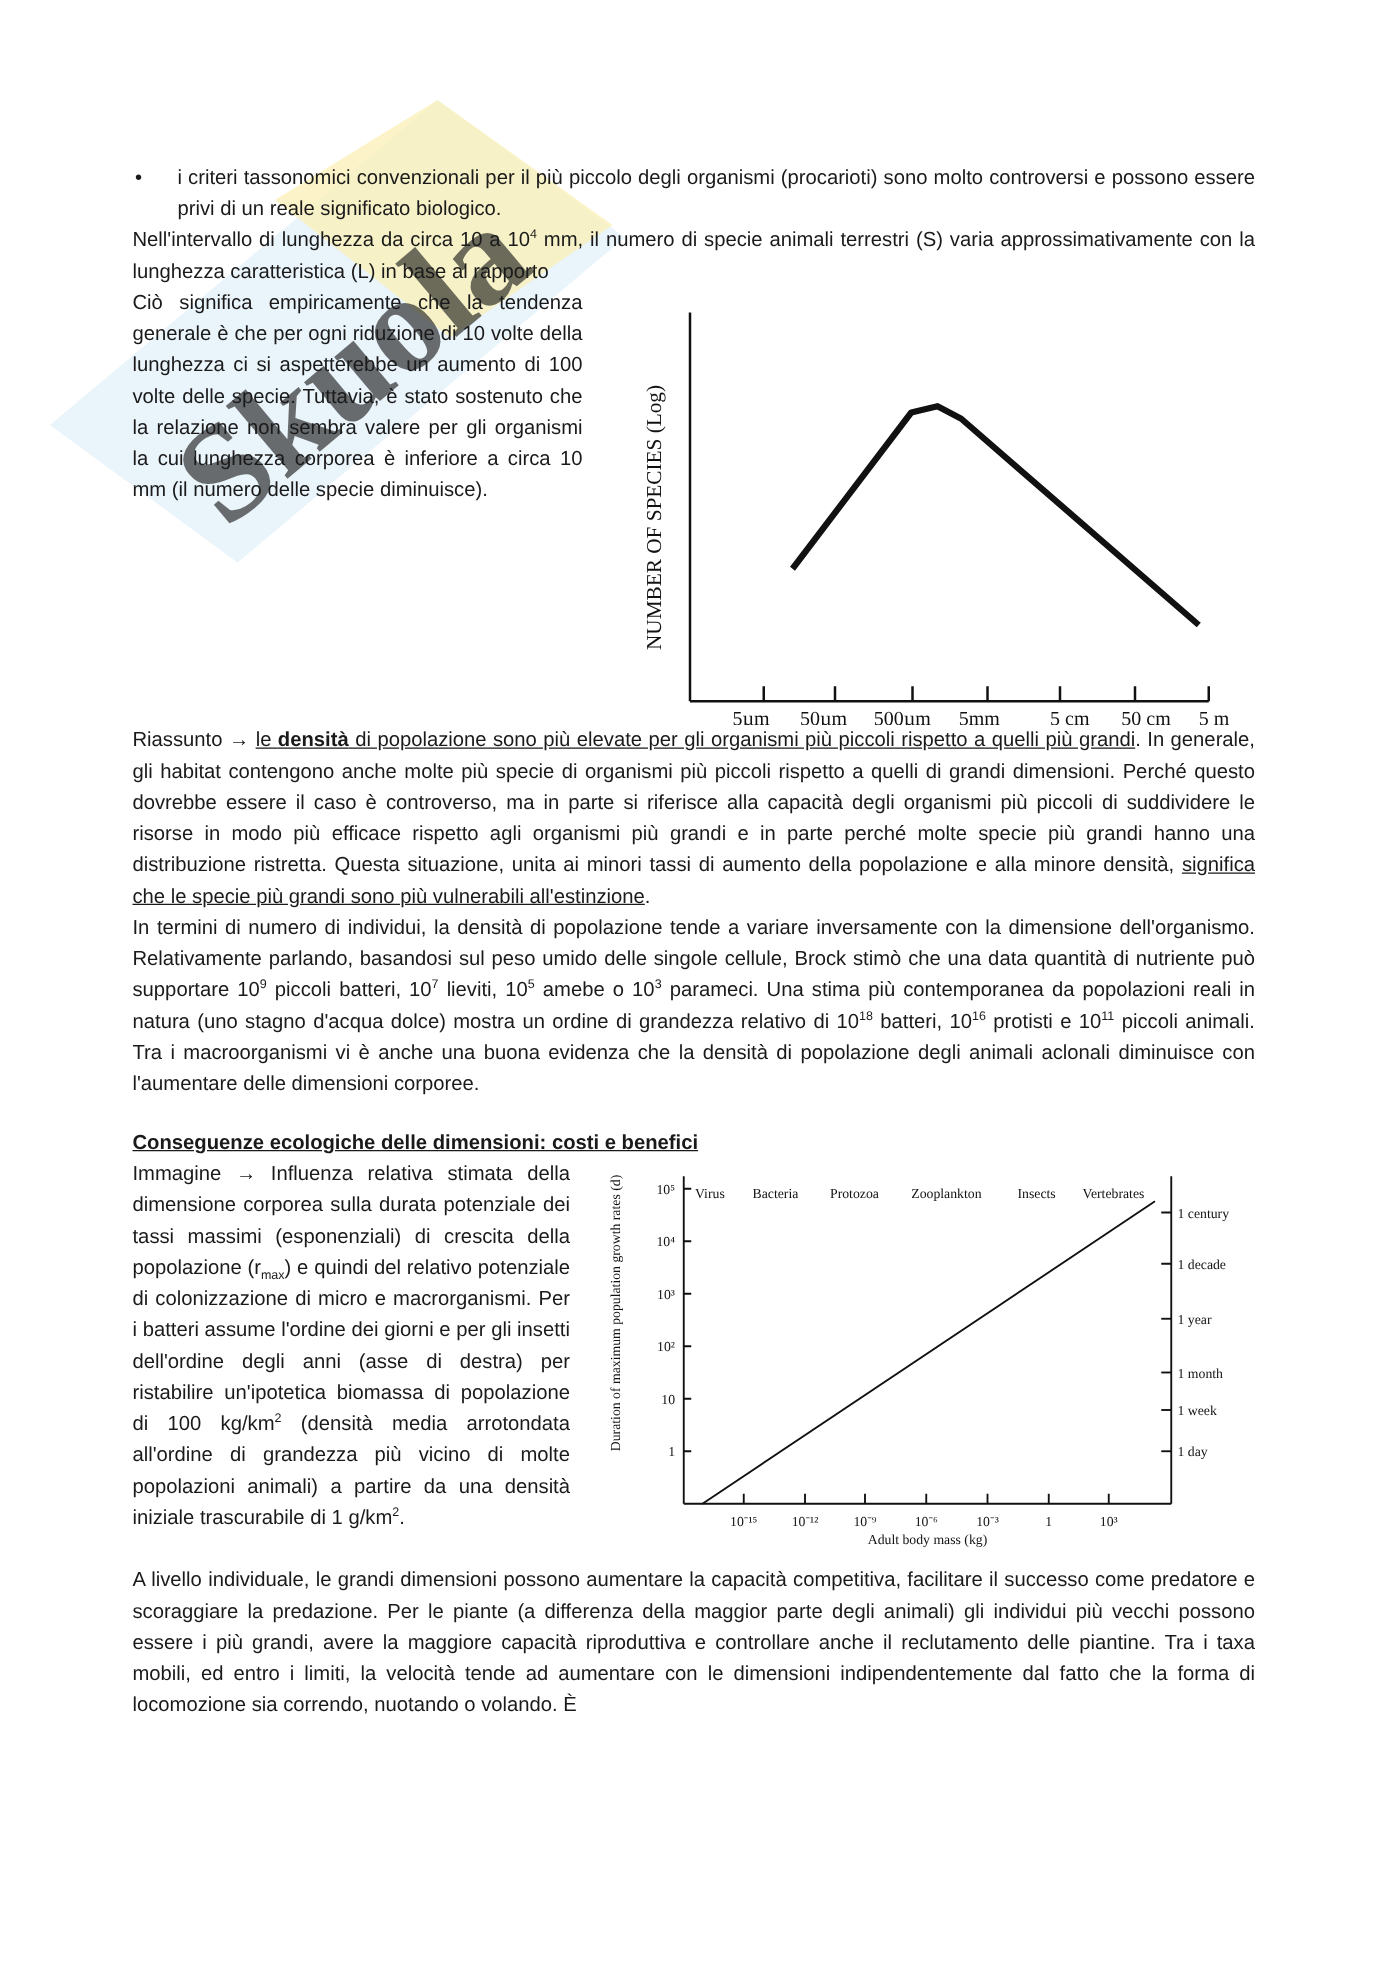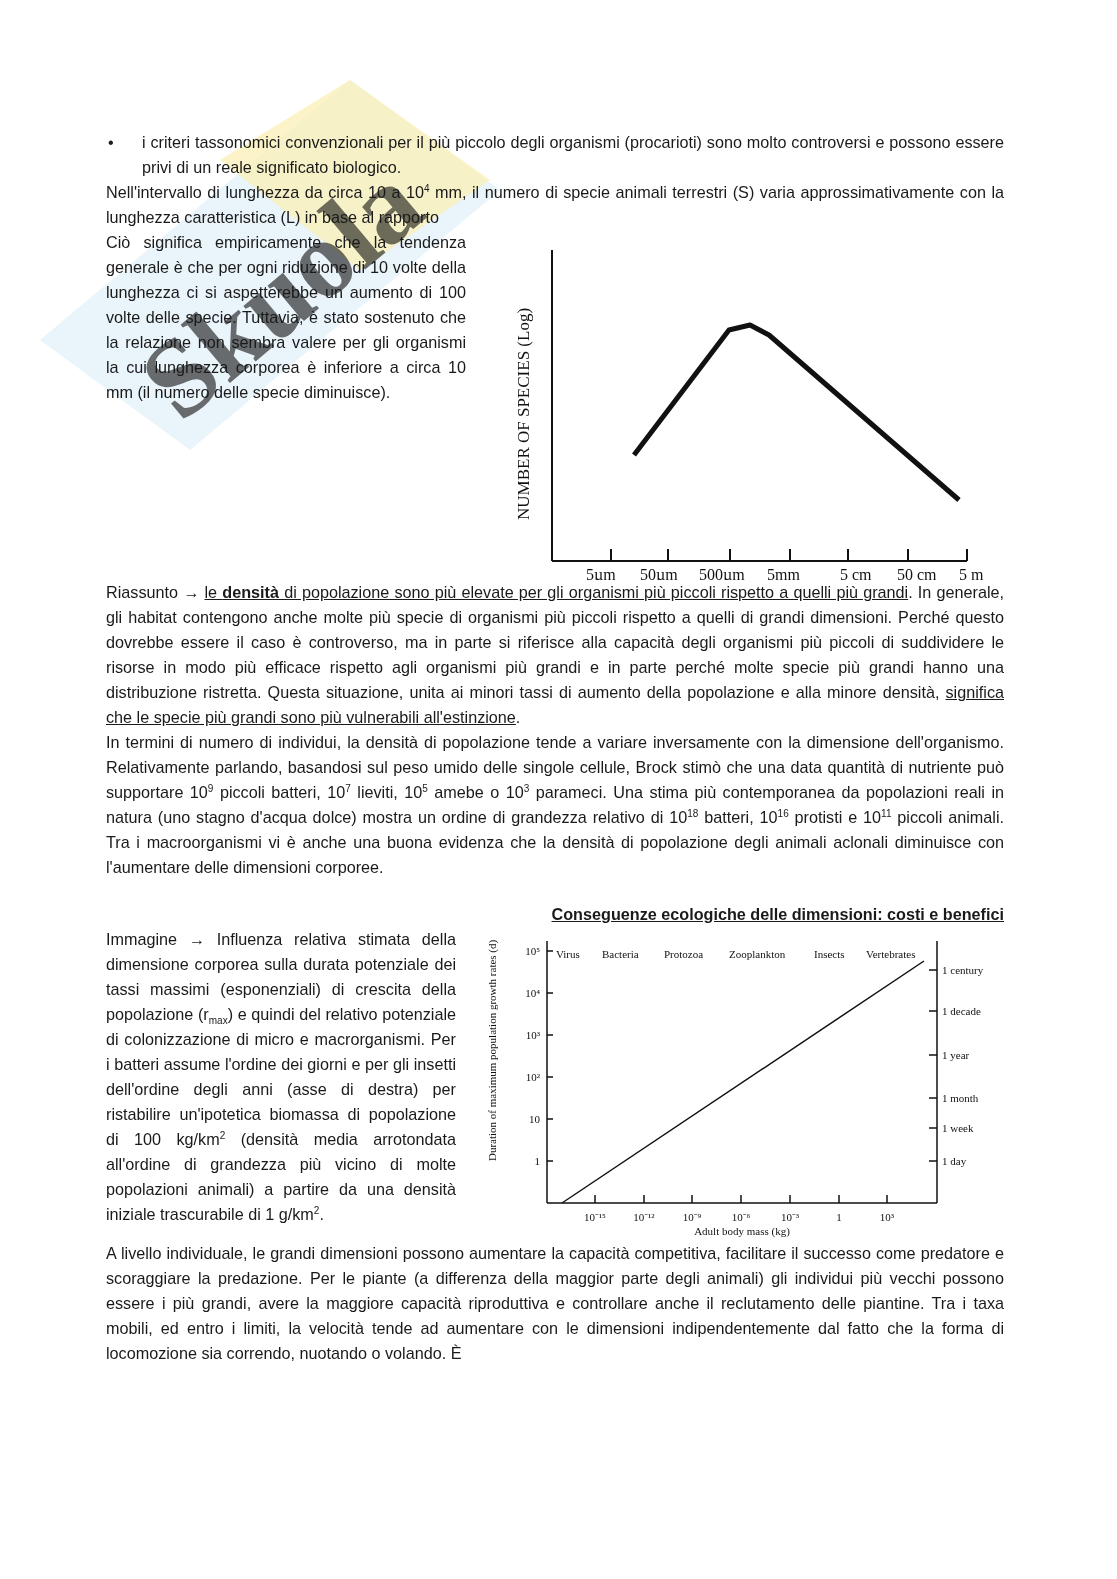--- a/index.html
+++ b/index.html
@@ -8,23 +8,23 @@
   .watermark { position: absolute; left: 20px; top: 40px; width: 480px; height: 430px; pointer-events: none; }
   .page { position: absolute; left: 106px; top: 130px; width: 898px; font-size: 16.2px; line-height: 25px; }
   p { margin: 0; text-align: justify; }
   .u { text-decoration: underline; }
   b { font-weight: bold; }
   sup, sub { font-size: 10px; line-height: 0; }
   .bullet { display: flex; }
   .bullet .dot { width: 34px; flex: none; padding-left: 2px; }
   .bullet .txt { flex: 1; text-align: justify; }
   .float-right-1 { float: right; width: 500px; height: 350px; margin: 0 0 0 18px; }
-  .float-right-2 { float: right; width: 530px; height: 310px; margin: 4px 0 0 18px; text-decoration: underline; }
+  .float-right-2 { float: right; width: 530px; height: 310px; margin: 4px 0 11px 18px; text-decoration: underline; }
   .left-col-1 { width: 360px; }
-  h3 { margin: 22px 0 0 0; font-size: 16.2px; font-weight: bold; text-decoration: underline; line-height: 25px; text-align: right; }
+  h3 { margin: 22px 0 0 0; font-size: 16.2px; font-weight: bold; text-decoration: underline; line-height: 25px; }
   svg text { font-family: "Liberation Serif", serif; fill: #111; }
 </style>
 </head>
 <body>
 
 <svg class="watermark" viewBox="0 0 480 430">
   <polygon points="20,300 330,40 480,150 170,410" fill="#dcecf8" opacity="0.6"></polygon>
   <polygon points="200,120 330,40 470,140 340,230" fill="#fbf0b0" opacity="0.7"></polygon>
   <text x="90" y="330" font-size="110" fill="#c9dff0" opacity="0.6" transform="rotate(-40 200 260)" font-family="Liberation Sans, sans-serif" font-weight="bold">Skuola</text>
 </svg>

